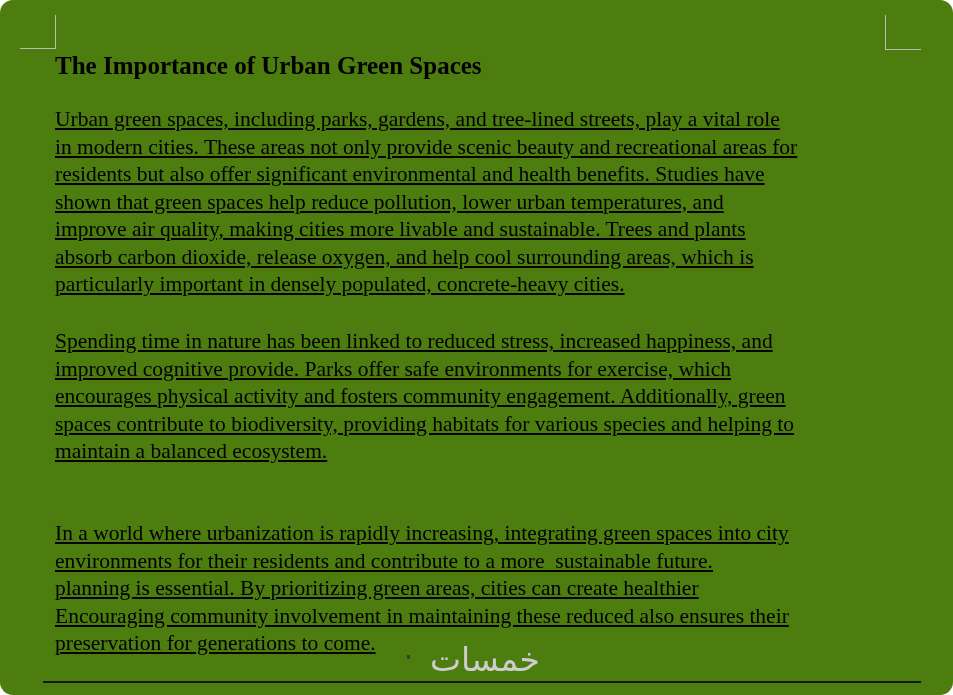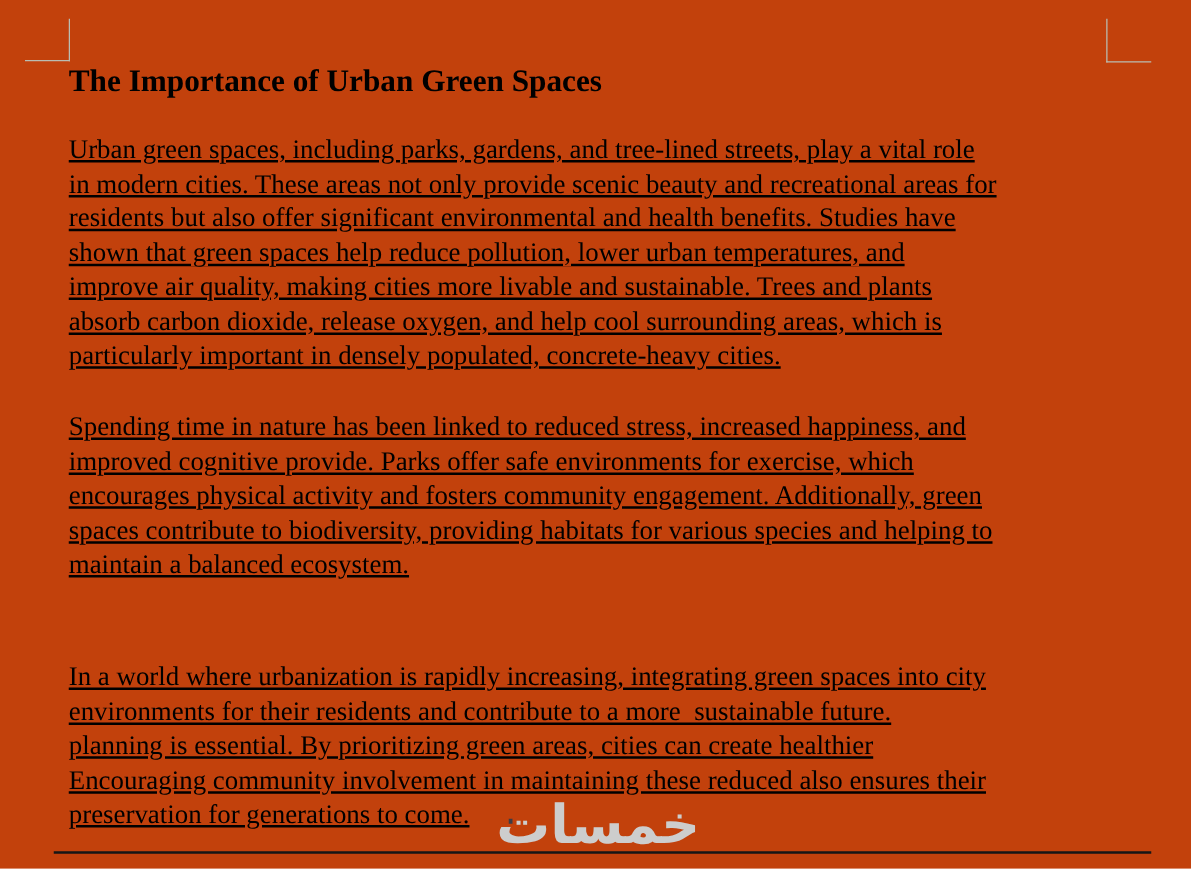--- a/index.html
+++ b/index.html
@@ -5,21 +5,22 @@
   * { margin: 0; padding: 0; box-sizing: border-box; }
   html, body {
     width: 953px; height: 695px;
     background: #ffffff;
     overflow: hidden;
     font-family: "Liberation Serif", serif;
   }
   .page {
     position: relative;
     width: 953px; height: 695px;
-    background: #c2410c;
+    background: #4d7c0f;
+    border-radius: 13px;
   }
   
   .crop { position: absolute; background: #b9bdb2; }
   .crop-tl-v { left: 55px;  top: 15px; width: 1px;  height: 34px; }
   .crop-tl-h { left: 20px;  top: 48px; width: 36px; height: 1px;  }
   .crop-tr-v { left: 885px; top: 15px; width: 1px;  height: 35px; }
   .crop-tr-h { left: 885px; top: 49px; width: 36px; height: 1px;  }
 
   .doc-title {
     position: absolute;
@@ -34,39 +35,38 @@
   .para {
     position: absolute;
     left: 55px;
     width: 870px;
     color: #000000;
     z-index: 3;
     text-decoration: underline;
   }
   .para-1 { top: 106px; }
   .para-2 { top: 328px; }
-  .para-3 { top: 520px; margin-top: 8px; }
+  .para-3 { top: 520px; }
   .text-line {
     font-size: 21.5px;
     line-height: 27.5px;
     white-space: pre;
   }
   .watermark {
     position: absolute;
     left: 410px; top: 634px;
     width: 150px;
     text-align: center;
     direction: rtl;
     font-family: "DejaVu Sans", sans-serif;
-    font-size: 43px;
+    font-size: 33px;
     line-height: 52px;
     color: #cdcdcd;
     z-index: 1;
     letter-spacing: 0;
-    font-weight: bold;
   }
   .watermark-dot {
     position: absolute;
     left: 407px; top: 655px;
     width: 3px; height: 4px;
     background: #3c3c46;
     z-index: 1;
   }
   .bottom-rule {
     position: absolute;

